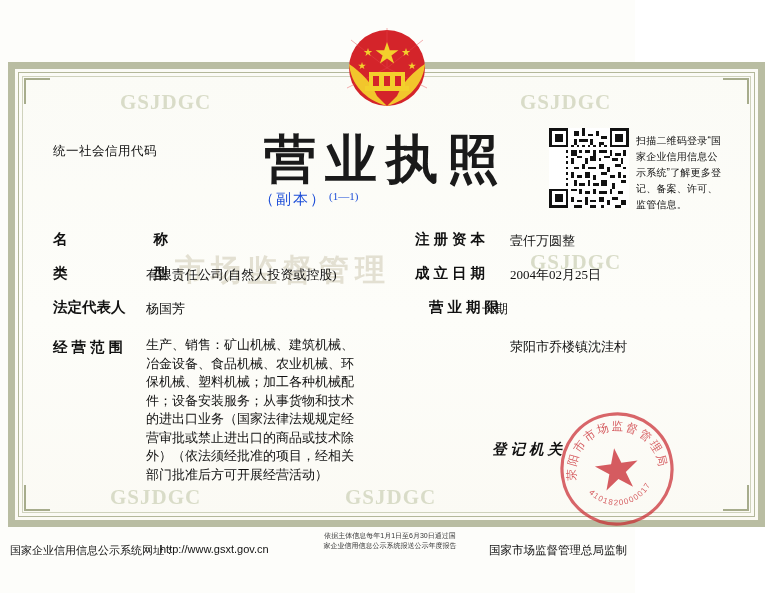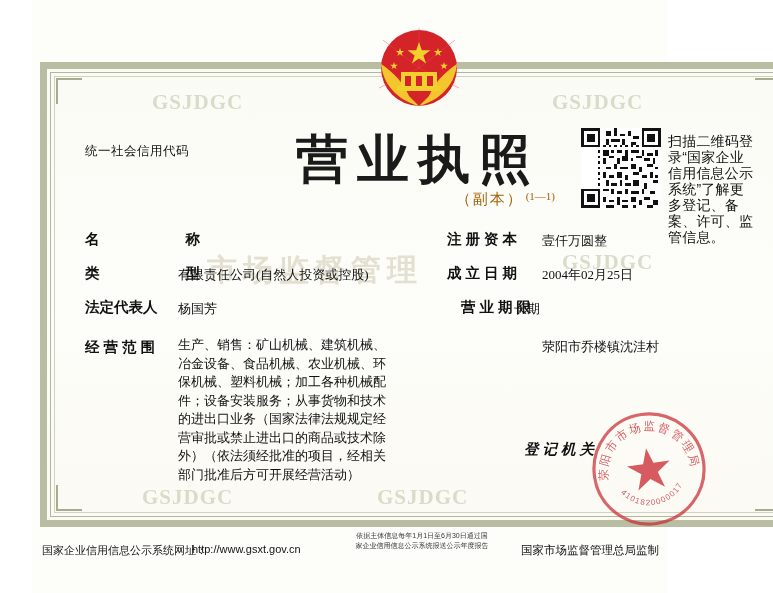--- a/index.html
+++ b/index.html
@@ -13,21 +13,20 @@
     font-family: "Liberation Sans", sans-serif;
     position: relative;
     overflow: hidden;
   }
 
   #license {
     position: absolute;
     left: 0; top: 0;
     width: 635px; height: 593px;
     background: #fdfdfa;
-    margin-left: 32px;
   }
 
   
   .border-outer {
     position: absolute;
     left: 8px; top: 62px;
     width: 757px; height: 465px;
     border: 7px solid #b9bda2;
     box-sizing: border-box;
     background: linear-gradient(180deg,#fbfbf6 0%,#fdfdf9 55%,#fbfaf4 100%);
@@ -103,23 +102,23 @@
     font-weight: bold;
     font-size: 52px;
     letter-spacing: 9px;
     color: #1a1a1a;
     text-indent: 9px;
   }
   .subtitle {
     position: absolute;
     left: 255px; top: 190px;
     width: 268px;
-    text-align: right;
+    text-align: left;
     font-size: 15px;
-    color: #a16207;
+    color: #1d4ed8;
     font-family: "Liberation Serif", serif;
     text-indent: 4px;
     letter-spacing: 2px;
   }
   .subtitle .num {
     font-size: 11px;
     letter-spacing: 0;
     vertical-align: 4px;
     margin-left: 2px;
   }
@@ -145,21 +144,21 @@
   .qr {
     position: absolute;
     left: 549px; top: 128px;
     width: 80px; height: 80px;
     background: #fff;
   }
   .qr-note {
     position: absolute;
     left: 636px; top: 133px;
     width: 90px;
-    font-size: 14px;
+    font-size: 10px;
     line-height: 16px;
     color: #111;
     letter-spacing: 0.2px;
   }
 
   
   .flabel {
     position: absolute;
     font-size: 14.5px;
     color: #111;

